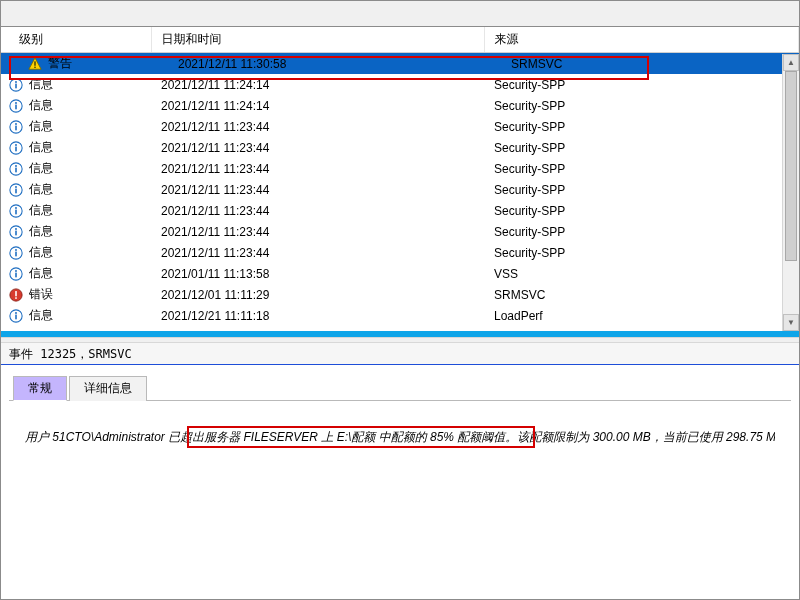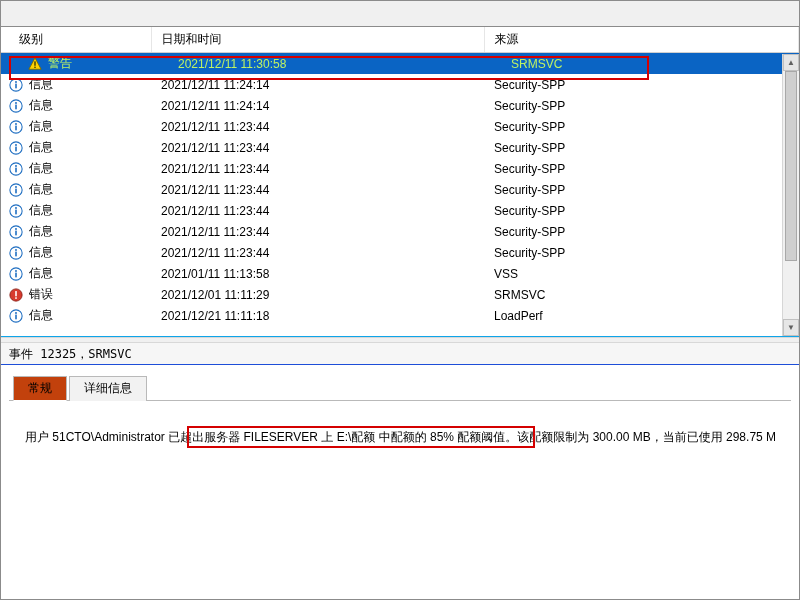--- a/index.html
+++ b/index.html
@@ -1,36 +1,36 @@
 <!DOCTYPE html>
 <html><head>
 <meta charset="utf-8">
 <style>
   * { box-sizing: border-box; margin: 0; padding: 0; }
   html, body { width: 800px; height: 600px; font-family: "Microsoft YaHei", "Segoe UI", Tahoma, sans-serif; font-size: 12px; background: #fff; overflow: hidden; }
   .window { width: 800px; height: 600px; display: flex; flex-direction: column; border: 1px solid #8b8b8b; }
   .top-border { height: 26px; background: #f0f0f0; border-bottom: 1px solid #8b8b8b; }
-  .grid-area { position: relative; height: 310px; overflow: hidden; border-bottom: 1px solid #0ea5e9; }
+  .grid-area { position: relative; height: 310px; overflow: hidden; border-bottom: 6px solid #0ea5e9; }
   table { width: 100%; border-collapse: collapse; table-layout: fixed; }
   thead th { text-align: left; font-weight: normal; padding: 4px 6px 4px 10px; background: #fff; border-bottom: 1px solid #d0d0d0; border-right: 1px solid #e6e6e6; height: 22px; }
   th.col-level { width: 150px; padding-left: 18px; }
   th.col-datetime { width: 333px; }
   th.col-source { width: auto; }
   tbody td { padding: 3px 6px 3px 10px; height: 21px; white-space: nowrap; overflow: hidden; }
-  tbody tr.selected td { background: #0a64c4; color: #bef264; padding-left: 27px; }
+  tbody tr.selected td { background: #0a64c4; color: #000000; padding-left: 27px; }
   td.level-cell { display: flex; align-items: center; gap: 6px; padding-left: 8px; }
   .icon { width: 14px; height: 14px; display: inline-block; flex-shrink: 0; }
   .red-box1 { position: absolute; left: 8px; top: 29px; width: 640px; height: 24px; border: 2px solid #d40000; pointer-events: none; }
   .splitter { height: 6px; background: #f0f0f0; border-top: 1px solid #d8d8d8; border-bottom: 1px solid #d8d8d8; }
   .status-bar { height: 22px; line-height: 22px; padding-left: 8px; background: #f6f6f6; border-bottom: 1px solid #1d4ed8; font-family: SimSun, monospace; }
   .detail-pane { flex: 1; padding: 10px 8px 0 8px; background: #fff; position: relative; }
   .tabs { display: flex; gap: 2px; border-bottom: 1px solid #b9b9b9; height: 26px; padding-left: 4px; }
   .tab { padding: 3px 14px; border: 1px solid #b9b9b9; border-bottom: none; background: #f2f2f2; position: relative; top: 1px; font-size: 12px; cursor: default; }
-  .tab.active { background: #c2410c; border-bottom: 1px solid #fff; }
-  .detail-body { padding: 28px 16px 16px 16px; position: relative; }
+  .tab.active { background: #c4b5fd; border-bottom: 1px solid #fff; }
+  .detail-body { padding: 28px 16px 16px 16px; position: relative; font-style: italic; }
   .detail-text { white-space: nowrap; overflow: hidden; }
   .red-box2 { position: absolute; left: 178px; top: 25px; width: 348px; height: 22px; border: 2px solid #d40000; pointer-events: none; }
   .vscroll { position: absolute; right: 0; top: 27px; bottom: 0; width: 17px; background: #f0f0f0; border-left: 1px solid #d6d6d6; }
   .vscroll .btn { height: 17px; background: #e6e6e6; border: 1px solid #c0c0c0; display: flex; align-items: center; justify-content: center; font-size: 8px; color: #606060; }
   .vscroll .track { position: absolute; top: 17px; bottom: 17px; left: 0; right: 0; }
   .vscroll .thumb { position: absolute; left: 2px; right: 2px; top: 0; height: 190px; background: #cfcfcf; border: 1px solid #a8a8a8; }
   .vscroll .btn.down { position: absolute; bottom: 0; left: 0; right: 0; }
 </style>
 </head>
 <body>

